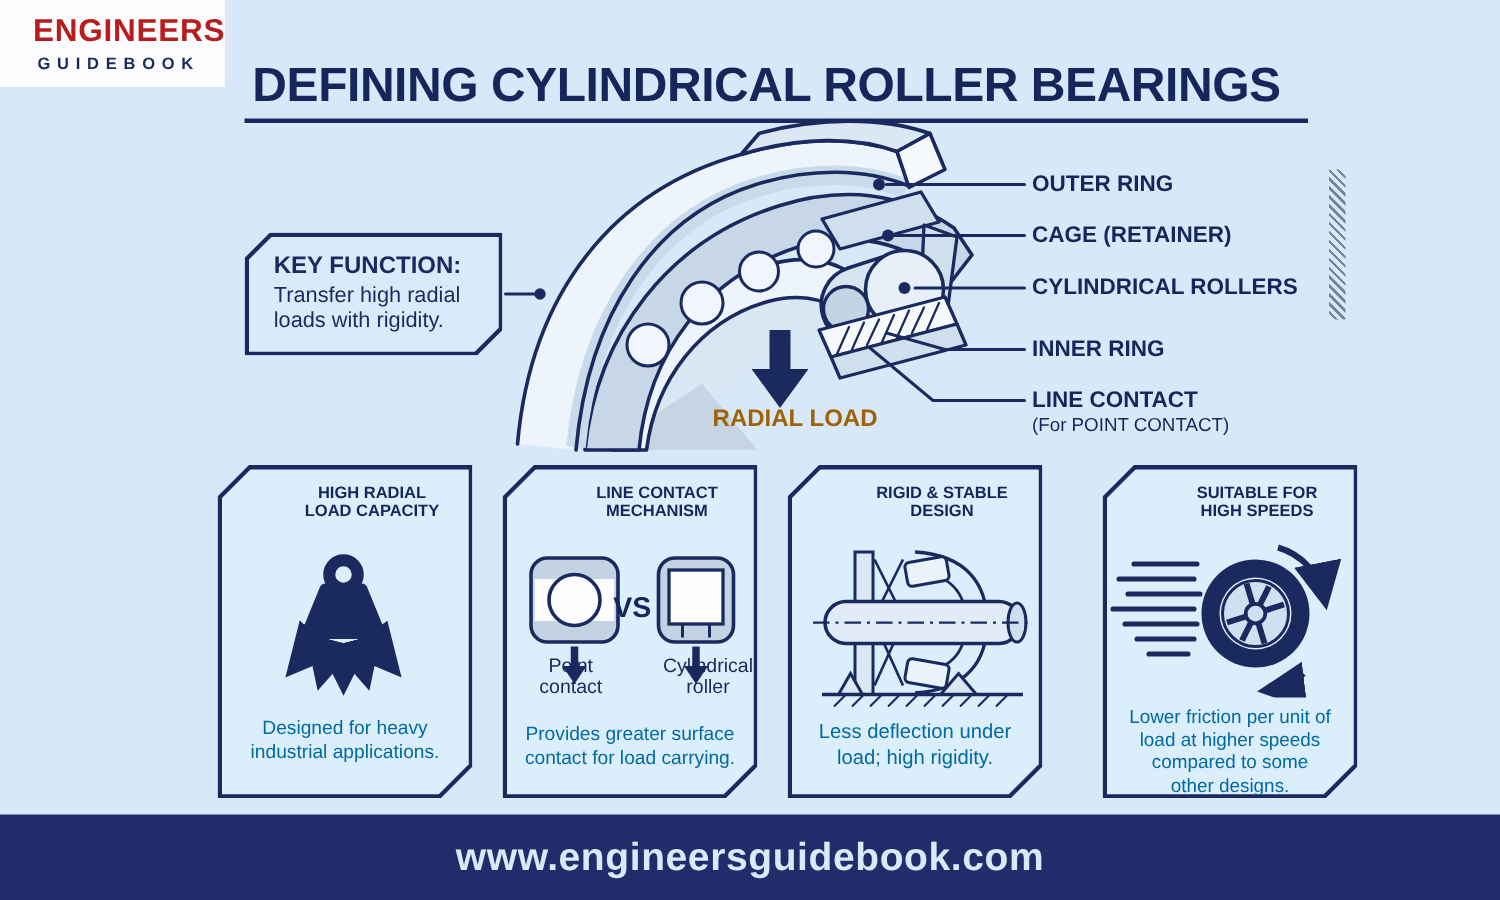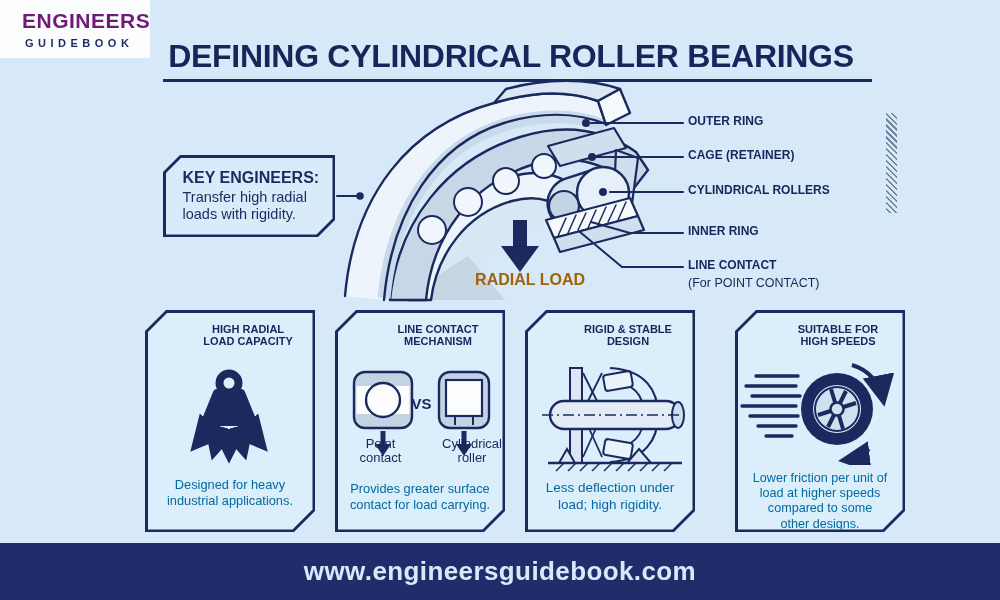--- a/index.html
+++ b/index.html
@@ -2,63 +2,63 @@
 <html><head>
 <meta charset="utf-8">
 <style>
   * { margin:0; padding:0; box-sizing:border-box; }
   html,body { width:1000px; height:600px; }
   body { font-family:"Liberation Sans", sans-serif; }
   .stage { position:relative; width:1000px; height:600px; background:#d7e9f9; overflow:hidden; color:#1a2a5e; }
 
   
   .logo-panel { position:absolute; left:0; top:0; width:150px; height:58px; background:#fbfdff; }
-  .brand-name { position:absolute; left:22px; top:9px; font-size:21px; font-weight:800; letter-spacing:.5px; color:#701a75; }
+  .brand-name { position:absolute; left:22px; top:9px; font-size:21px; font-weight:800; letter-spacing:.5px; color:#b91c1c; }
   .brand-tagline { position:absolute; left:25px; top:37px; font-size:11px; font-weight:700; letter-spacing:4.5px; color:#1a2a5e; }
 
   
   .page-title { position:absolute; left:150px; top:38px; width:722px; text-align:center;
     font-size:32px; font-weight:800; letter-spacing:-.3px; color:#15265a; white-space:nowrap; }
   .title-underline { position:absolute; left:163px; top:79px; width:709px; height:2.5px; background:#1a2a5e; }
 
   
   .kf-box { position:absolute; left:163px; top:155px; width:172px; height:82px; background:#1a2a5e;
     clip-path:polygon(17px 0, 100% 0, 100% calc(100% - 17px), calc(100% - 17px) 100%, 0 100%, 0 17px); }
   .kf-inner { position:absolute; left:2.5px; top:2.5px; right:2.5px; bottom:2.5px; background:#d9ebfa;
     clip-path:polygon(16px 0, 100% 0, 100% calc(100% - 16px), calc(100% - 16px) 100%, 0 100%, 0 16px);
     padding:11px 0 0 17px; }
   .kf-heading { font-size:16px; font-weight:800; margin-bottom:2px; }
   .kf-line { font-size:14.5px; line-height:1.18; }
 
   
   .bearing-svg { position:absolute; left:0; top:0; width:1000px; height:600px; }
 
   
-  .part-label { position:absolute; left:688px; font-size:12px; font-weight:800; color:#15265a; white-space:nowrap; }
+  .part-label { position:absolute; left:688px; font-size:15px; font-weight:800; color:#15265a; white-space:nowrap; }
   .part-sub { position:absolute; left:688px; top:276px; font-size:12.5px; font-weight:400; color:#15265a; white-space:nowrap; }
   .radial-load { position:absolute; left:455px; top:271px; width:130px; text-align:right;
     font-size:16px; font-weight:800; color:#a16207; }
 
   
   .edge-hatch { position:absolute; left:886px; top:113px; width:11px; height:100px;
     background:repeating-linear-gradient(45deg, transparent 0 2.6px, #60748f 2.6px 4.2px); opacity:.85; }
 
   
   .card { position:absolute; top:310px; width:170px; height:222px; background:#1a2a5e;
     clip-path:polygon(21px 0, 100% 0, 100% calc(100% - 21px), calc(100% - 21px) 100%, 0 100%, 0 21px); }
   .card-inner { position:absolute; left:2.5px; top:2.5px; right:2.5px; bottom:2.5px; background:#dbeefc;
     clip-path:polygon(20px 0, 100% 0, 100% calc(100% - 20px), calc(100% - 20px) 100%, 0 100%, 0 20px); }
   .card1 { left:145px; } .card2 { left:335px; } .card3 { left:525px; } .card4 { left:735px; }
   .card-title { position:absolute; top:10px; left:0; width:100%; text-align:center;
     font-size:11px; font-weight:800; line-height:1.12; color:#15265a;padding-left:36px; }
   .card-desc { position:absolute; left:2px; width:calc(100% - 4px); text-align:center;
     font-size:12.8px; line-height:1.3; color:#0369a1; }
   .icon-svg { position:absolute; }
   .vs-label { position:absolute; left:68px; top:82px; width:32px; text-align:center;
-    font-size:15px; font-weight:800; color:#15265a; }
+    font-size:19px; font-weight:800; color:#15265a; }
   .cmp-label { position:absolute; top:124px; text-align:center; font-size:13px; line-height:1.15; color:#17285c; }
   .cmp-label.l1 { left:2px; width:82px; }
   .cmp-label.l2 { left:92px; width:85px; }
 
   
   .footer-bar { position:absolute; left:0; top:543px; width:1000px; height:57px; background:#212d6b; }
   .footer-url { position:absolute; left:0; top:13px; width:100%; text-align:center;
     font-size:26px; font-weight:800; letter-spacing:.4px; color:#d8e9fa; }
 </style>
 </head>
@@ -69,21 +69,21 @@
   <div class="logo-panel">
     <div class="brand-name">ENGINEERS</div>
     <div class="brand-tagline">GUIDEBOOK</div>
   </div>
 
   <div class="page-title">DEFINING CYLINDRICAL ROLLER BEARINGS</div>
   <div class="title-underline"></div>
 
   <div class="kf-box">
     <div class="kf-inner">
-      <div class="kf-heading">KEY ENGINEERS:</div>
+      <div class="kf-heading">KEY FUNCTION:</div>
       <div class="kf-line">Transfer high radial</div>
       <div class="kf-line">loads with rigidity.</div>
     </div>
   </div>
 
   <svg class="bearing-svg" viewBox="0 0 1000 600">
     <g stroke-linejoin="round" stroke-linecap="round">
 
       <path d="M 431 300 C 437 254 466 214 512 201 C 530 196 548 198 562 208 L 545 224 C 510 232 474 260 462 300 Z" fill="#d9e7f4" stroke="none"></path>
       <path d="M 400 300 L 468 256 L 505 300 Z" fill="#c6d5e4" stroke="none"></path>

